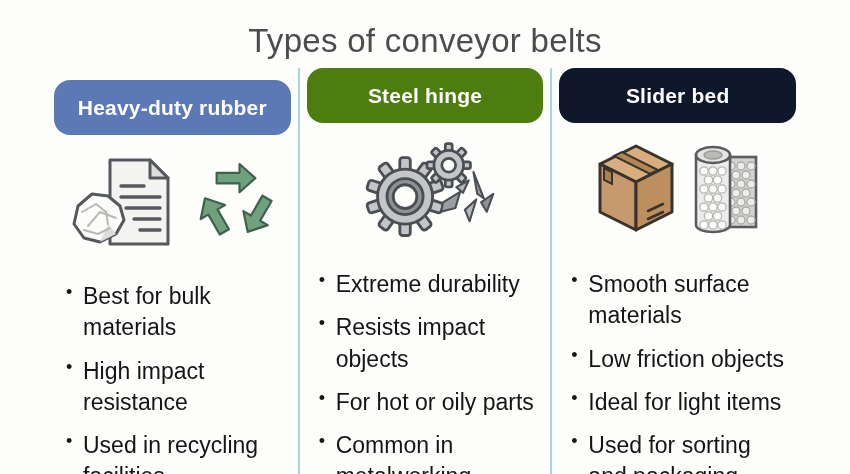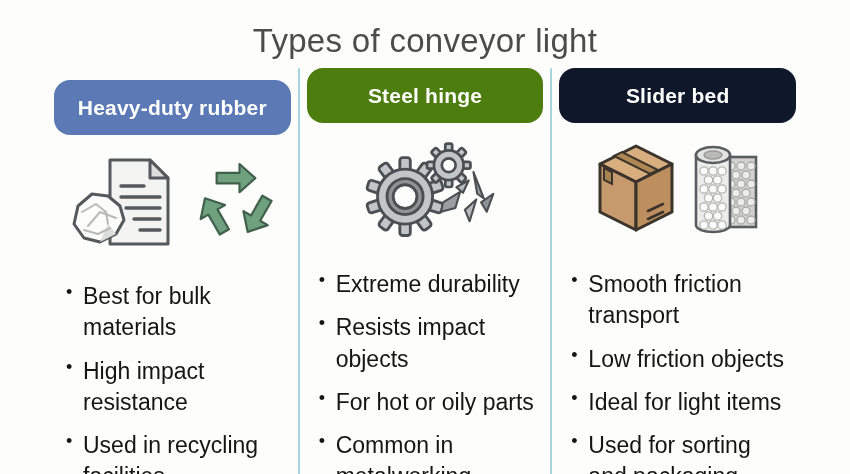--- a/index.html
+++ b/index.html
@@ -79,21 +79,21 @@
     position:absolute;
     left:0;
     top:-1px;
     font-size:18px;
     color:#151515;
   }
 </style>
 </head>
 <body style="background-color: rgb(253, 253, 251);">
 
-<h1 class="page-title" style="color: rgb(76, 76, 76);">Types of conveyor light</h1>
+<h1 class="page-title" style="color: rgb(76, 76, 76);">Types of conveyor belts</h1>
 
 <div class="columns">
 
   <div class="column">
     <div class="pill" style="background-color: rgb(91, 122, 181);">Heavy-duty rubber</div>
     <div class="icon-row">
       <svg width="112" height="94" viewBox="0 0 112 94">
         <path d="M46,6 H86 L104,24 V90 H46 Z" fill="#f3f3f1" stroke="#55585c" stroke-width="3" stroke-linejoin="round"></path>
         <path d="M86,6 L104,24 H86 Z" fill="#dededc" stroke="#55585c" stroke-width="3" stroke-linejoin="round"></path>
         <g stroke="#55585c" stroke-width="3.4" stroke-linecap="round">
@@ -245,20 +245,20 @@
             <circle cx="23.5" cy="73" r="4.2"></circle>
           <circle cx="10" cy="82" r="4.2"></circle>
             <circle cx="19" cy="82" r="4.2"></circle>
             <circle cx="28" cy="82" r="4.2"></circle>
         </g>
         <ellipse cx="19" cy="12" rx="17" ry="8" fill="#e4e4e2" stroke="#5a5d60" stroke-width="2.6"></ellipse>
         <ellipse cx="19" cy="12" rx="9" ry="4" fill="#b9b9b7" stroke="#9a9a98" stroke-width="1.5"></ellipse>
       </svg>
     </div>
     <ul class="bullets">
-      <li>Smooth friction transport</li>
+      <li>Smooth surface materials</li>
       <li>Low friction objects</li>
       <li>Ideal for light items</li>
       <li>Used for sorting and packaging</li>
     </ul>
   </div>
 
 </div>
 
 </body></html>

